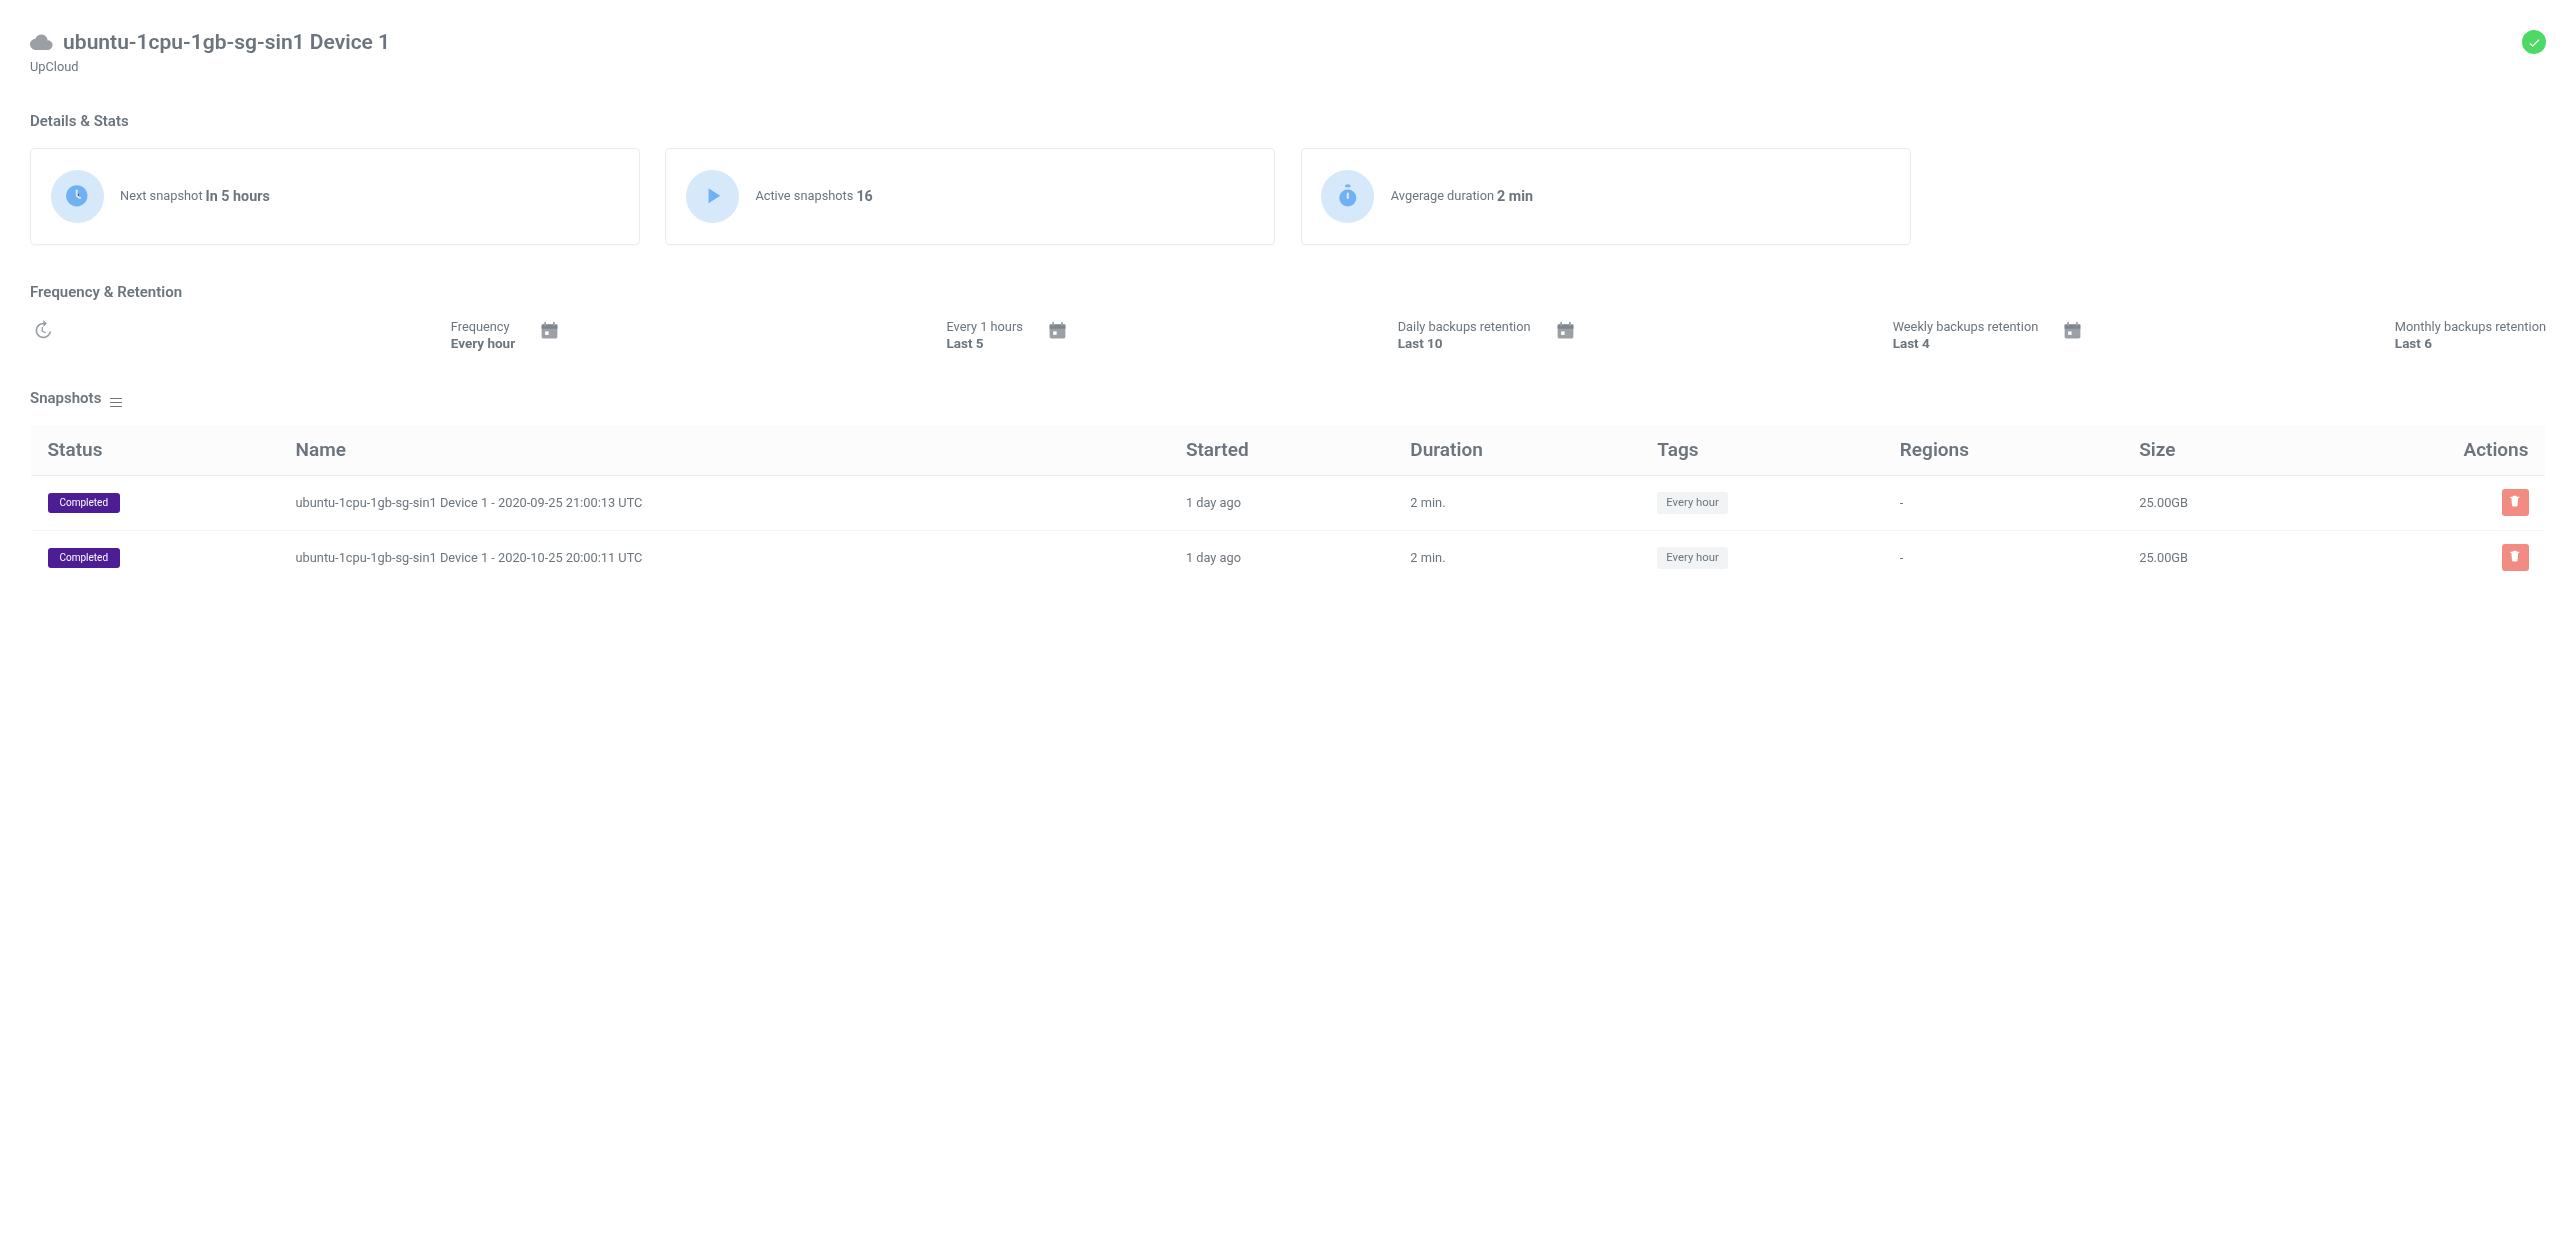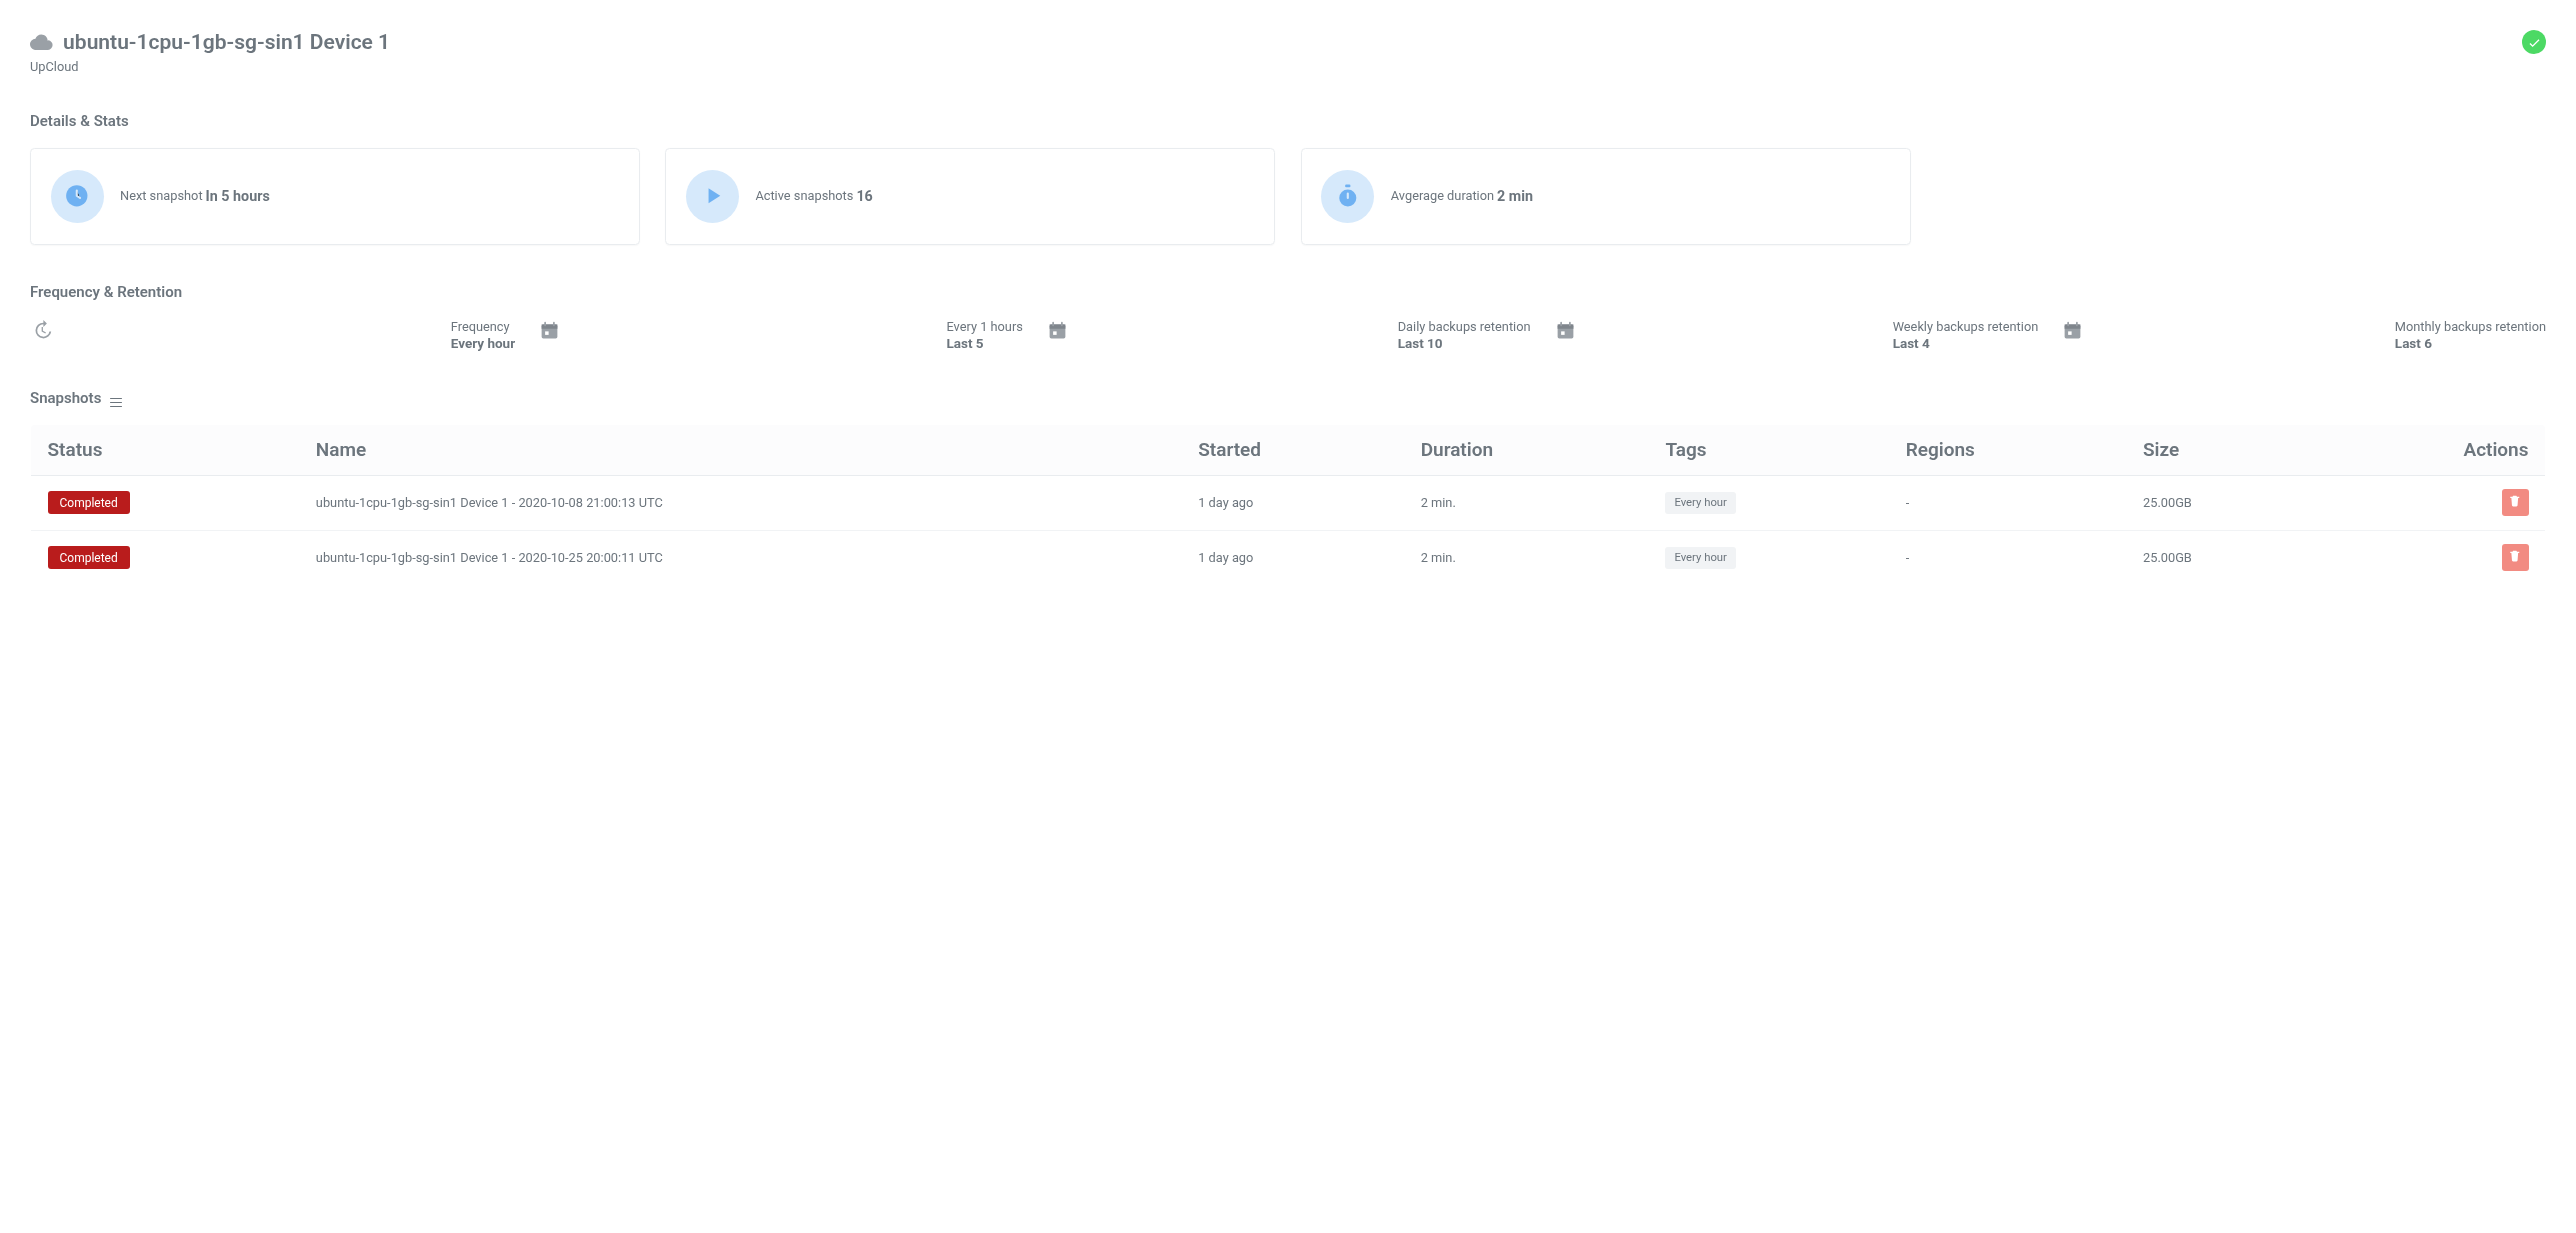--- a/index.html
+++ b/index.html
@@ -106,25 +106,25 @@
     border-bottom: 0.8px solid #e9ecef;
   }
   tbody td {
     font-size: 12.8px;
     color: #6c757d;
     padding: 13.5px 16.5px;
     border-bottom: 0.8px solid #f1f3f5;
     vertical-align: middle;
   }
   .badge-status {
-    background: #b91c1c;
+    background: #4c1d95;
     color: #fff;
     padding: 4.5px 12px;
     border-radius: 3px;
-    font-size: 12px;
+    font-size: 10px;
     display:inline-block;
     text-align:center;
   }
   .badge-tag {
     background: #f1f3f5;
     color: #6c757d;
     padding: 4.5px 9px;
     border-radius: 3px;
     font-size: 11.3px;
     display:inline-block;
@@ -307,21 +307,21 @@
       <th>Duration</th>
       <th>Tags</th>
       <th>Regions</th>
       <th>Size</th>
       <th class="actions-col">Actions</th>
     </tr>
   </thead>
   <tbody>
     <tr>
       <td><span class="badge-status">Completed</span></td>
-      <td>ubuntu-1cpu-1gb-sg-sin1 Device 1 - 2020-10-08 21:00:13 UTC</td>
+      <td>ubuntu-1cpu-1gb-sg-sin1 Device 1 - 2020-09-25 21:00:13 UTC</td>
       <td>1 day ago</td>
       <td>2 min.</td>
       <td><span class="badge-tag">Every hour</span></td>
       <td>-</td>
       <td>25.00GB</td>
       <td class="actions-col">
         <button class="btn-delete">
           <span>
             <svg viewBox="0 0 24 24" width="13.5" height="13.5">
                 <path fill="#fff" d="M6 7h12l-1 13a2 2 0 0 1-2 2H9a2 2 0 0 1-2-2L6 7zm3-4h6l1 2h4v2H4V5h4l1-2z"></path>

